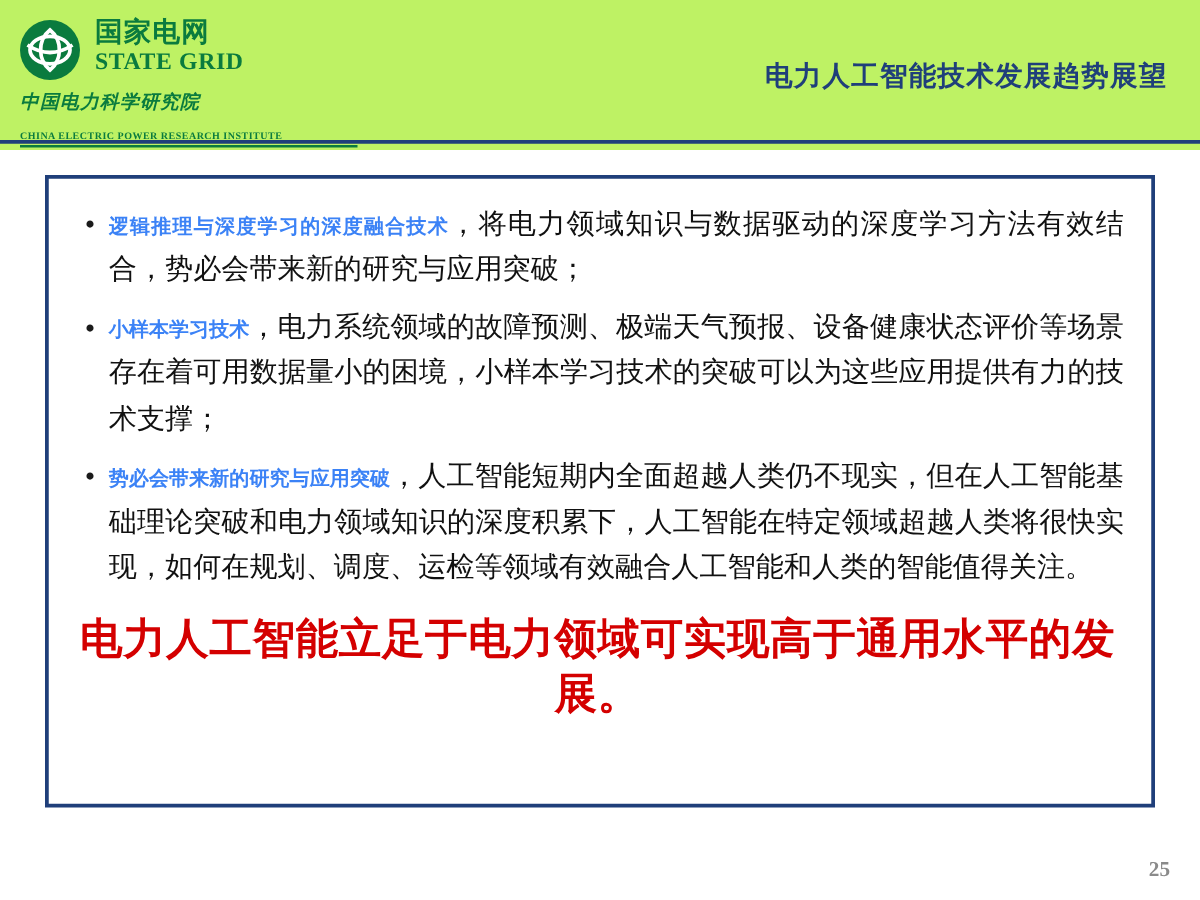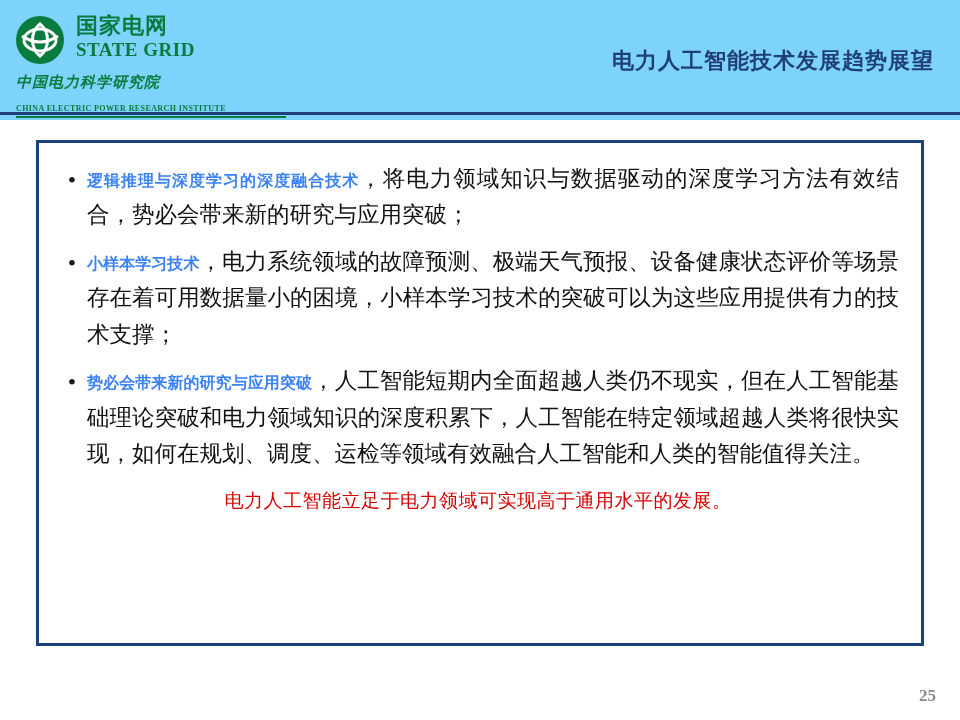--- a/index.html
+++ b/index.html
@@ -15,21 +15,21 @@
     position: relative;
   }
 
   
   .header {
     position: absolute;
     left: 0;
     top: 0;
     width: 960px;
     height: 120px;
-    background: #7dd3fc;
+    background: #bef264;
   }
   .header-rule {
     position: absolute;
     left: 0;
     top: 112px;
     width: 960px;
     height: 3px;
     background: #1f3f7a;
   }
   .logo-block {
@@ -151,22 +151,22 @@
   .lead {
     font-family: Liberation Mono, monospace;
     font-weight: bold;
     font-size: 16px;
     color: #3b82f6;
   }
   .conclusion {
     margin-top: 16px;
     text-align: center;
     font-family: "Liberation Sans", sans-serif;
-    font-size: 19px;
-    font-weight: normal;
+    font-size: 34px;
+    font-weight: bold;
     color: #d40000;
     letter-spacing: 0.5px;
     line-height: 1.3;
   }
 
   
   .page-number {
     position: absolute;
     right: 24px;
     bottom: 14px;

